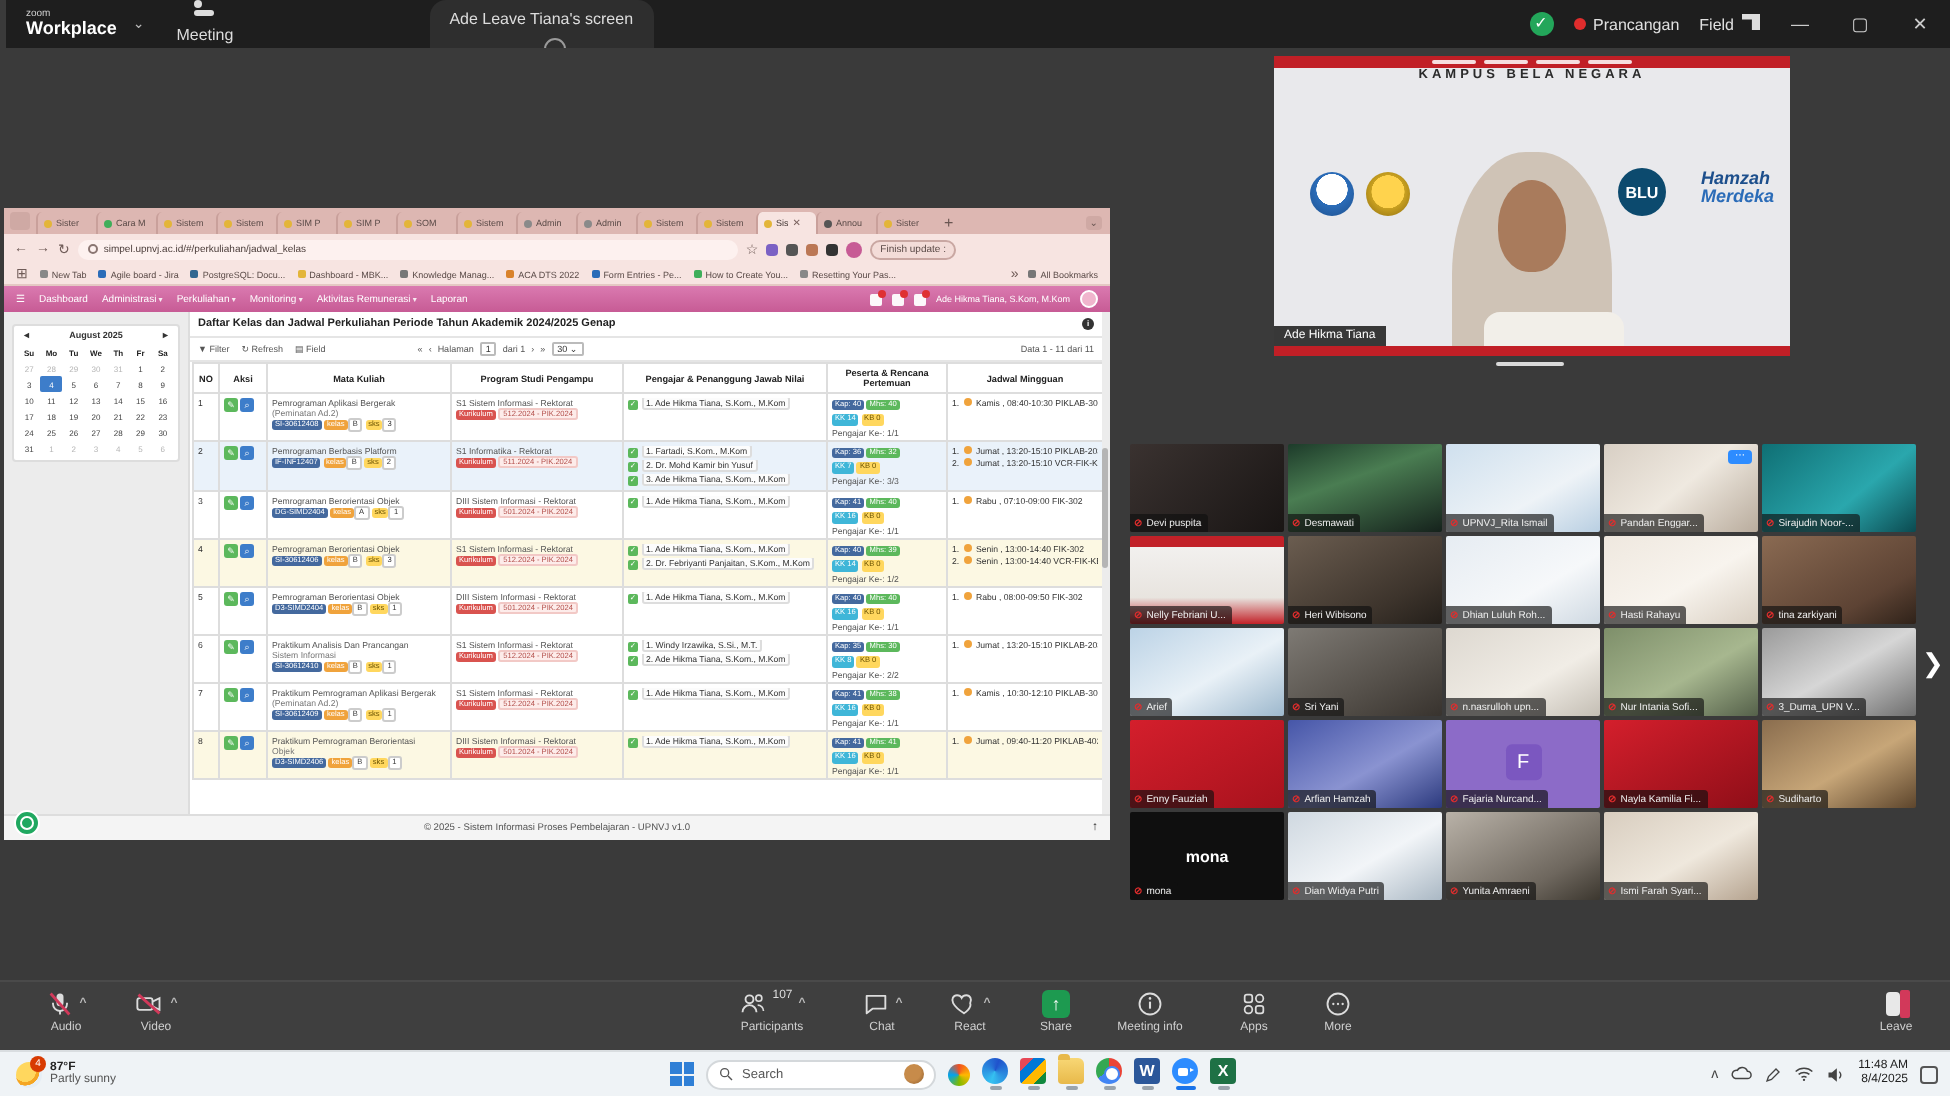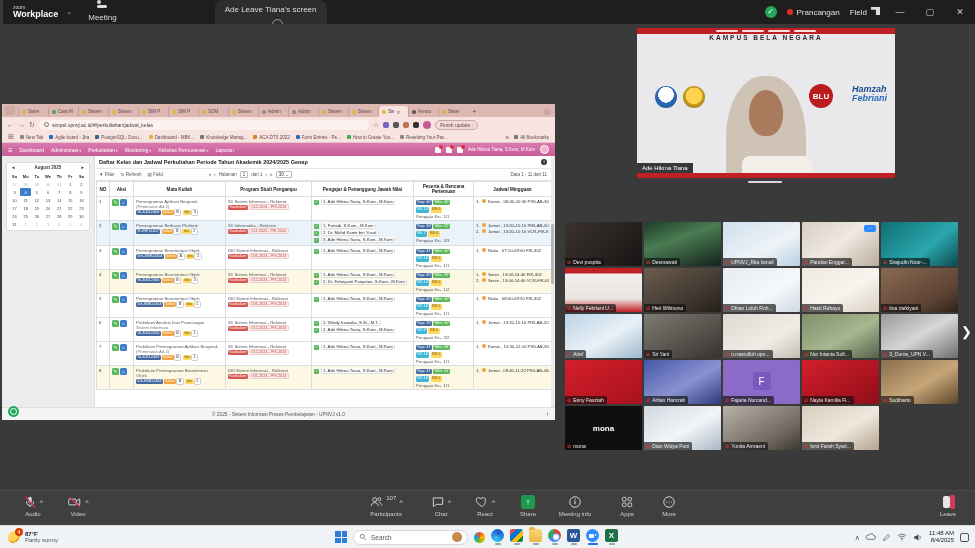--- a/index.html
+++ b/index.html
@@ -140,21 +140,21 @@
   
   #speaker { position:absolute; left:637px; top:4px; width:258px; height:150px; background:#e9e9ec; overflow:hidden; }
   #sp-top { height:6px; background:#c11f26; display:flex; justify-content:center; gap:4px; align-items:center; }
   .soc { width:22px; height:2.5px; background:rgba(255,255,255,.85); border-radius:1px; }
   #sp-title { text-align:center; font-size:16px; font-weight:bold; color:#c11f26; letter-spacing:.5px; margin-top:2px; }
   #sp-sub { text-align:center; font-size:6.5px; font-weight:bold; color:#2b2b2b; letter-spacing:2px; }
   .sp-logo { position:absolute; border-radius:50%; width:22px; height:22px; }
   #lg1 { left:18px; top:58px; background:radial-gradient(circle at 50% 40%, #fff 45%, #2b6cb8 46%, #1d4f8c); }
   #lg2 { left:46px; top:58px; background:radial-gradient(circle at 50% 45%, #ffd34d 50%, #c8a020 51%, #8a6a10); }
   #lg-blu { right:62px; top:56px; width:24px; height:24px; border-radius:50%; position:absolute;
-    background:#b91c1c; color:#fff; font-weight:bold; font-size:8px; display:flex; align-items:center; justify-content:center; }
+    background:#0c4a6e; color:#fff; font-weight:bold; font-size:8px; display:flex; align-items:center; justify-content:center; }
   #lg-km { position:absolute; right:8px; top:57px; line-height:1; font-style:italic; font-weight:bold; text-align:left; }
   #lg-km .k1 { color:#1d4f8c; font-size:9px; display:block; }
   #lg-km .k2 { color:#2b6cb8; font-size:9px; display:block; }
   #lg-km .bar { width:40px; height:3px; background:linear-gradient(90deg,#e0a400 60%,#c11f26); margin-top:1px; }
   #person { position:absolute; left:50%; bottom:0; transform:translateX(-50%); width:96px; height:102px; }
   #hijab { position:absolute; left:8px; top:0; width:80px; height:102px; background:#cfc3b6;
     border-radius:46% 46% 8% 8% / 60% 60% 5% 5%; }
   #face { position:absolute; left:31px; top:14px; width:34px; height:46px; background:#a97b5c;
     border-radius:50% 50% 45% 45%; }
   #shirt { position:absolute; left:24px; bottom:0; width:70px; height:22px; background:#f2efe9;
@@ -740,21 +740,21 @@
         <span class="soc"></span>
         <span class="soc"></span>
         <span class="soc"></span>
     </div>
     <div id="sp-sub">KAMPUS BELA NEGARA</div>
     <span class="sp-logo" id="lg1"></span>
     <span class="sp-logo" id="lg2"></span>
     <span id="lg-blu">BLU</span>
     <span id="lg-km">
       <span class="k1">Hamzah</span>
-      <span class="k2">Febriani</span>
+      <span class="k2">Merdeka</span>
       <span class="bar"></span>
     </span>
     <div id="person">
       <div id="hijab"></div>
         <div id="face"></div>
         <div id="shirt"></div>
     </div>
     <div id="sp-red"></div>
     <div id="sp-name">Ade Hikma Tiana</div>
   </div>

